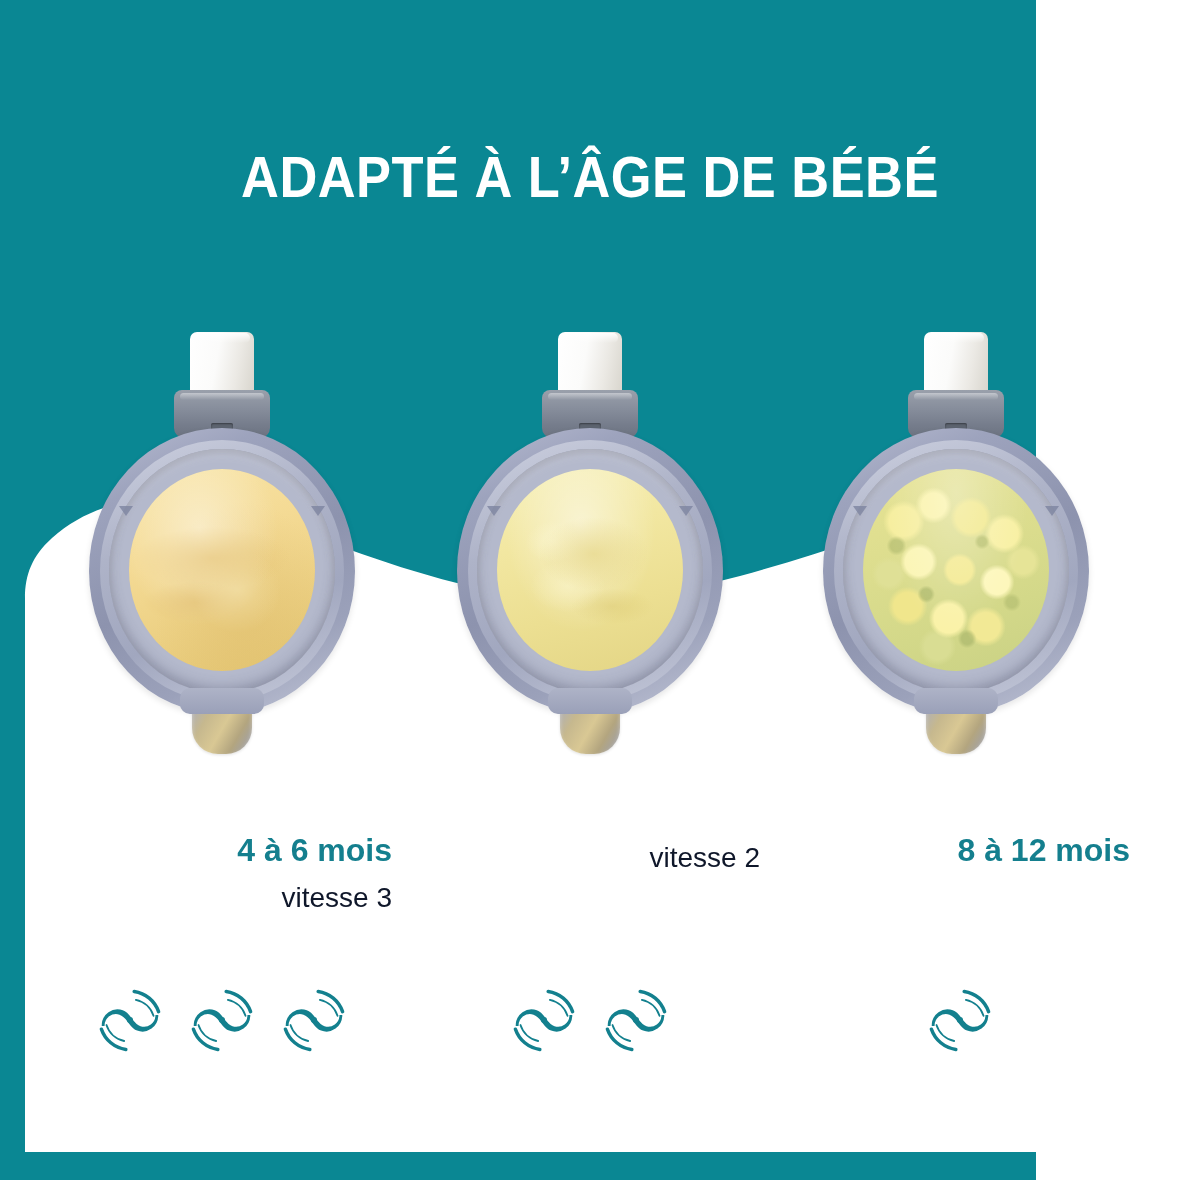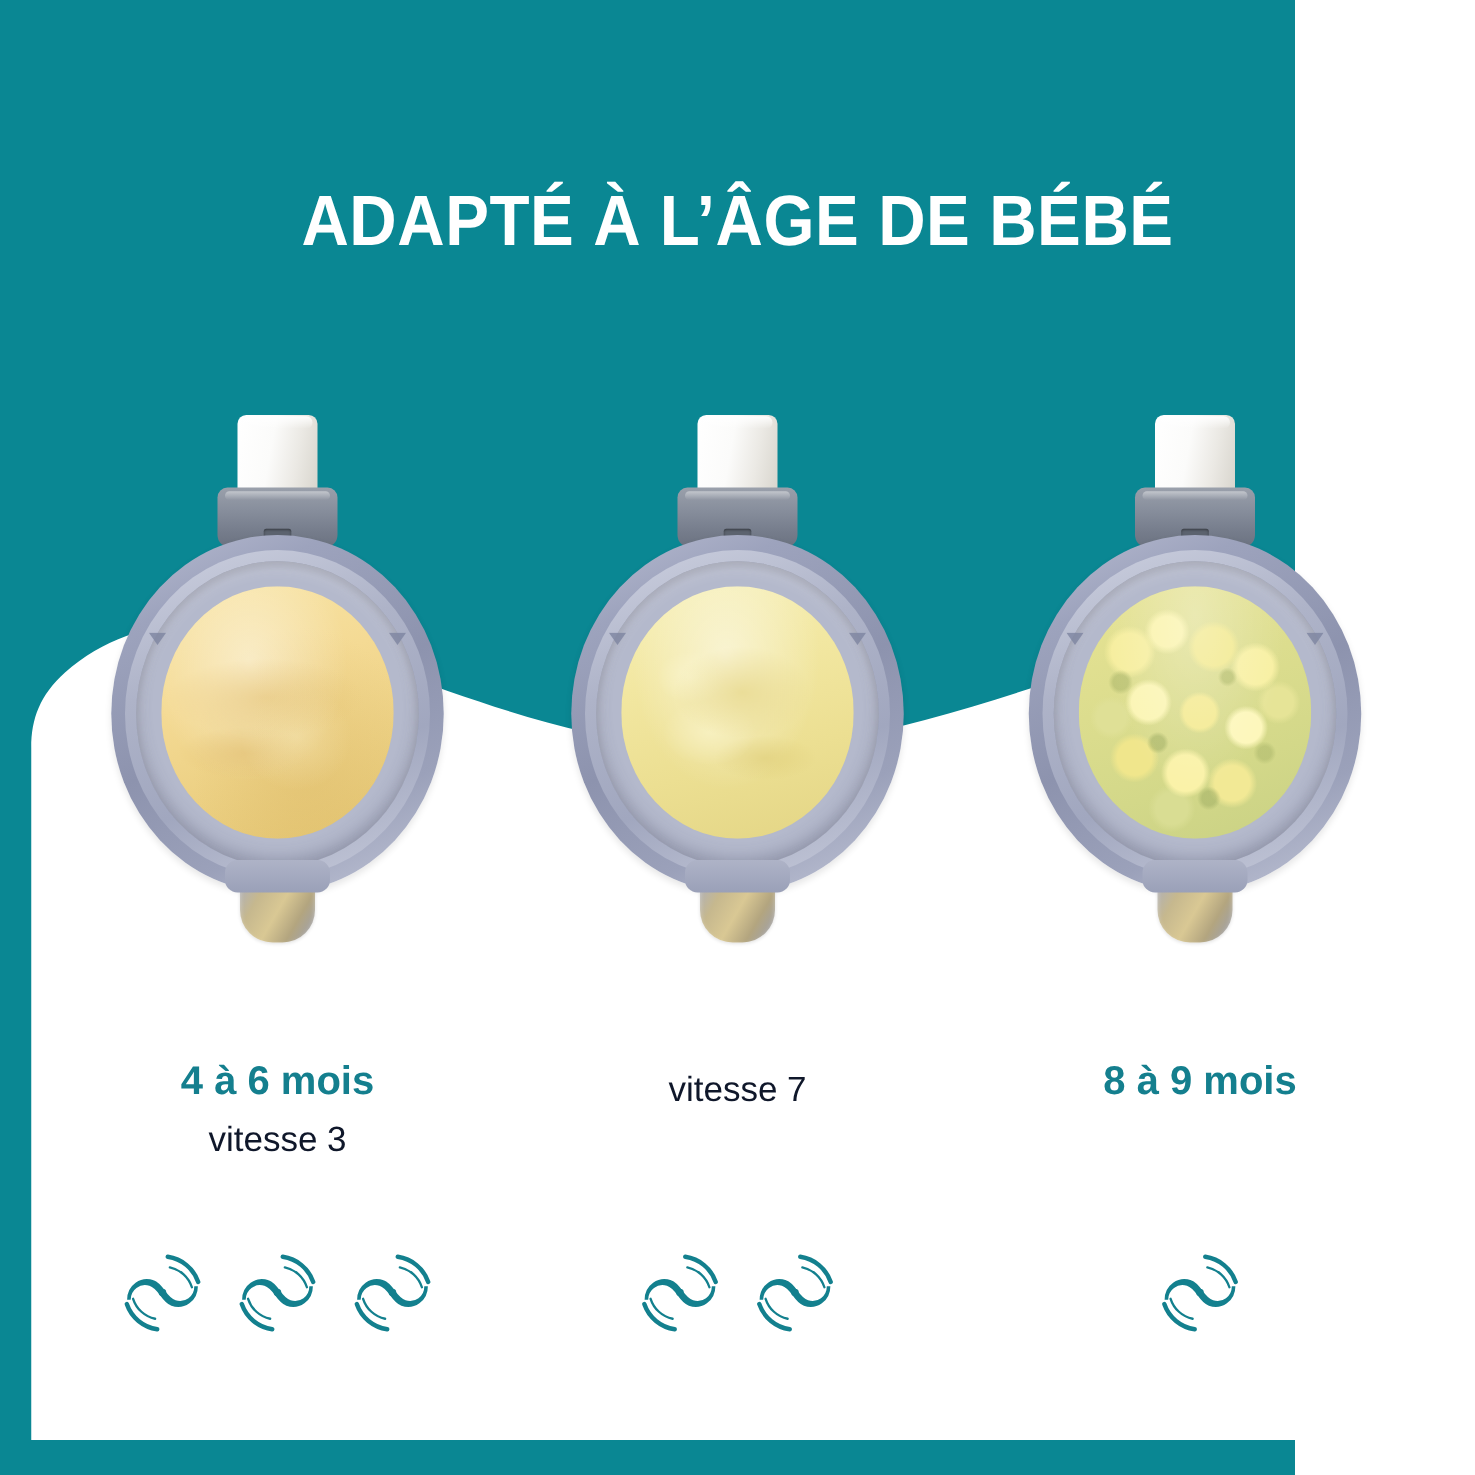--- a/index.html
+++ b/index.html
@@ -229,23 +229,23 @@
   }
 
   
   .labels {
     position:absolute;
     left:0; top:828px;
     width:1180px;
   }
   .label-col {
     position:absolute;
-    top:16px;
+    top:2px;
     width:340px;
-    text-align:center;
+    text-align:right;
   }
   .label-col.c1 { left:52px; }
   .label-col.c2 { left:420px; }
   .label-col.c3 { left:790px; }
 
   .age {
     color:#147f8e;
     font-weight:bold;
     font-size:32px;
     line-height:40px;
@@ -378,21 +378,21 @@
             <path d="M57,26 A28,28 0 0 1 78,45" stroke-width="2.2"></path>
             <path d="M45,85 A36,36 0 0 1 16,61" stroke-width="4.2"></path>
             <path d="M43,75 A28,28 0 0 1 22,56" stroke-width="2.2"></path>
             <circle cx="50" cy="50" r="2.6" stroke-width="2"></circle>
           </g>
         </svg>
       </div>
     </div>
 
     <div class="label-col c2">
-      <div class="speed">vitesse 7</div>
+      <div class="speed">vitesse 2</div>
       <div class="icons-row">
         <svg class="blade-icon" viewBox="0 0 100 100">
           <g fill="none" stroke="#13808e" stroke-width="3.4" stroke-linecap="round">
             <path d="M18,57 C18,44 30,36 41,40 C50,43 52,56 62,59 C72,62 82,55 82,44
                      C82,57 70,65 59,61 C50,58 48,45 38,42 C28,39 18,46 18,57 Z"></path>
             <path d="M55,16 A36,36 0 0 1 84,40" stroke-width="4.2"></path>
             <path d="M57,26 A28,28 0 0 1 78,45" stroke-width="2.2"></path>
             <path d="M45,85 A36,36 0 0 1 16,61" stroke-width="4.2"></path>
             <path d="M43,75 A28,28 0 0 1 22,56" stroke-width="2.2"></path>
             <circle cx="50" cy="50" r="2.6" stroke-width="2"></circle>
@@ -406,21 +406,21 @@
             <path d="M57,26 A28,28 0 0 1 78,45" stroke-width="2.2"></path>
             <path d="M45,85 A36,36 0 0 1 16,61" stroke-width="4.2"></path>
             <path d="M43,75 A28,28 0 0 1 22,56" stroke-width="2.2"></path>
             <circle cx="50" cy="50" r="2.6" stroke-width="2"></circle>
           </g>
         </svg>
       </div>
     </div>
 
     <div class="label-col c3">
-      <div class="age">8 à 9 mois</div>
+      <div class="age">8 à 12 mois</div>
       <div class="icons-row">
         <svg class="blade-icon" viewBox="0 0 100 100">
           <g fill="none" stroke="#13808e" stroke-width="3.4" stroke-linecap="round">
             <path d="M18,57 C18,44 30,36 41,40 C50,43 52,56 62,59 C72,62 82,55 82,44
                      C82,57 70,65 59,61 C50,58 48,45 38,42 C28,39 18,46 18,57 Z"></path>
             <path d="M55,16 A36,36 0 0 1 84,40" stroke-width="4.2"></path>
             <path d="M57,26 A28,28 0 0 1 78,45" stroke-width="2.2"></path>
             <path d="M45,85 A36,36 0 0 1 16,61" stroke-width="4.2"></path>
             <path d="M43,75 A28,28 0 0 1 22,56" stroke-width="2.2"></path>
             <circle cx="50" cy="50" r="2.6" stroke-width="2"></circle>

